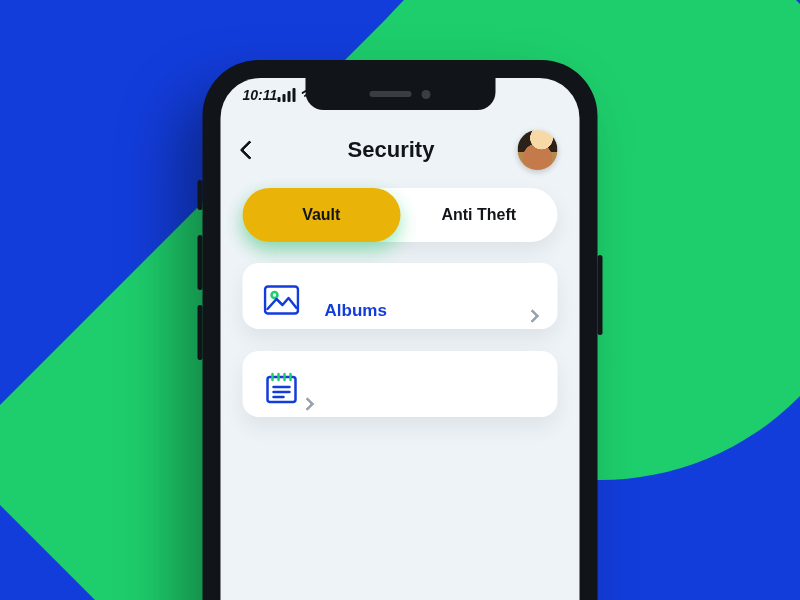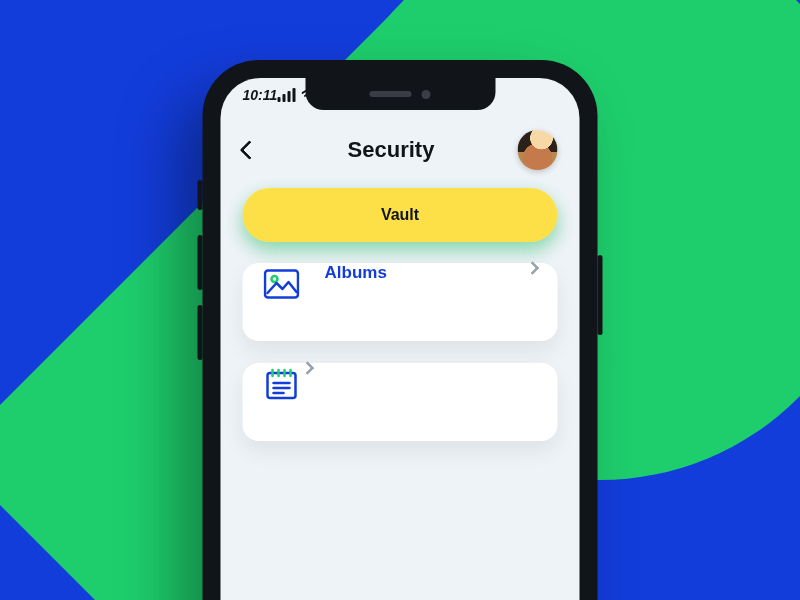--- a/index.html
+++ b/index.html
@@ -67,25 +67,25 @@
   }
   .seg {
     position: absolute; top: 110px; left: 22px; right: 22px; height: 54px;
     background: #fff; border-radius: 28px; display: flex; align-items: center;
     box-shadow: 0 8px 20px rgba(17,20,24,0.08);
   }
   .seg-btn {
     flex: 1; height: 100%; display: flex; align-items: center; justify-content: center;
     font-weight: 800; font-size: 16px; color: #111418; border-radius: 28px; cursor: pointer;
   }
-  .seg-btn.active { background: #fde047; color: #111418; box-shadow: 0 8px 18px rgba(30,206,108,0.45); }
+  .seg-btn.active { background: #eab308; color: #111418; box-shadow: 0 8px 18px rgba(30,206,108,0.45); }
   .list { position: absolute; top: 185px; left: 22px; right: 22px; }
   .card {
-    background: #fff; border-radius: 16px; height: 78px; margin-bottom: 22px;
-    display: flex; align-items: flex-start; padding: 0 20px 0 18px;
+    background: #fff; border-radius: 16px; height: 66px; margin-bottom: 22px;
+    display: flex; align-items: flex-end; padding: 0 20px 8px 18px;
     box-shadow: 0 10px 22px rgba(17,20,24,0.07); cursor: pointer;
   }
   .card .icon-slot { width: 42px; height: 42px; display:flex; align-items:center; justify-content:center; }
   .card .label { margin-left: 22px; font-weight: 800; font-size: 17px; color: #133ddb; flex:1; }
   .card .chev { width: 10px; height: 10px; border-right: 3px solid #9aa2ad; border-top: 3px solid #9aa2ad; transform: rotate(45deg); border-radius: 1px; }
 </style>
 </head>
 <body>
 
 <div class="stage">
@@ -130,20 +130,23 @@
           <div class="back-chevron"></div>
         </div>
         <div class="page-title">Security</div>
         <div class="avatar"></div>
       </div>
 
       <div class="seg">
         <div class="seg-btn active">
           <span>Vault</span>
         </div>
+        <div class="seg-btn">
+          <span>Anti Theft</span>
+        </div>
       </div>
 
       <div class="list">
 
         <div class="card">
           <div class="icon-slot">
             <svg width="36" height="30" viewBox="0 0 36 30">
               <rect x="1.5" y="1.5" width="33" height="27" rx="3" fill="none" stroke="#133ddb" stroke-width="2.5"></rect>
               <circle cx="11" cy="10" r="3" fill="none" stroke="#1ece6c" stroke-width="2.5"></circle>
               <path d="M4 24 L13 14 L19 20 L25 13 L33 23" fill="none" stroke="#133ddb" stroke-width="2.5" stroke-linejoin="round" stroke-linecap="round"></path>

